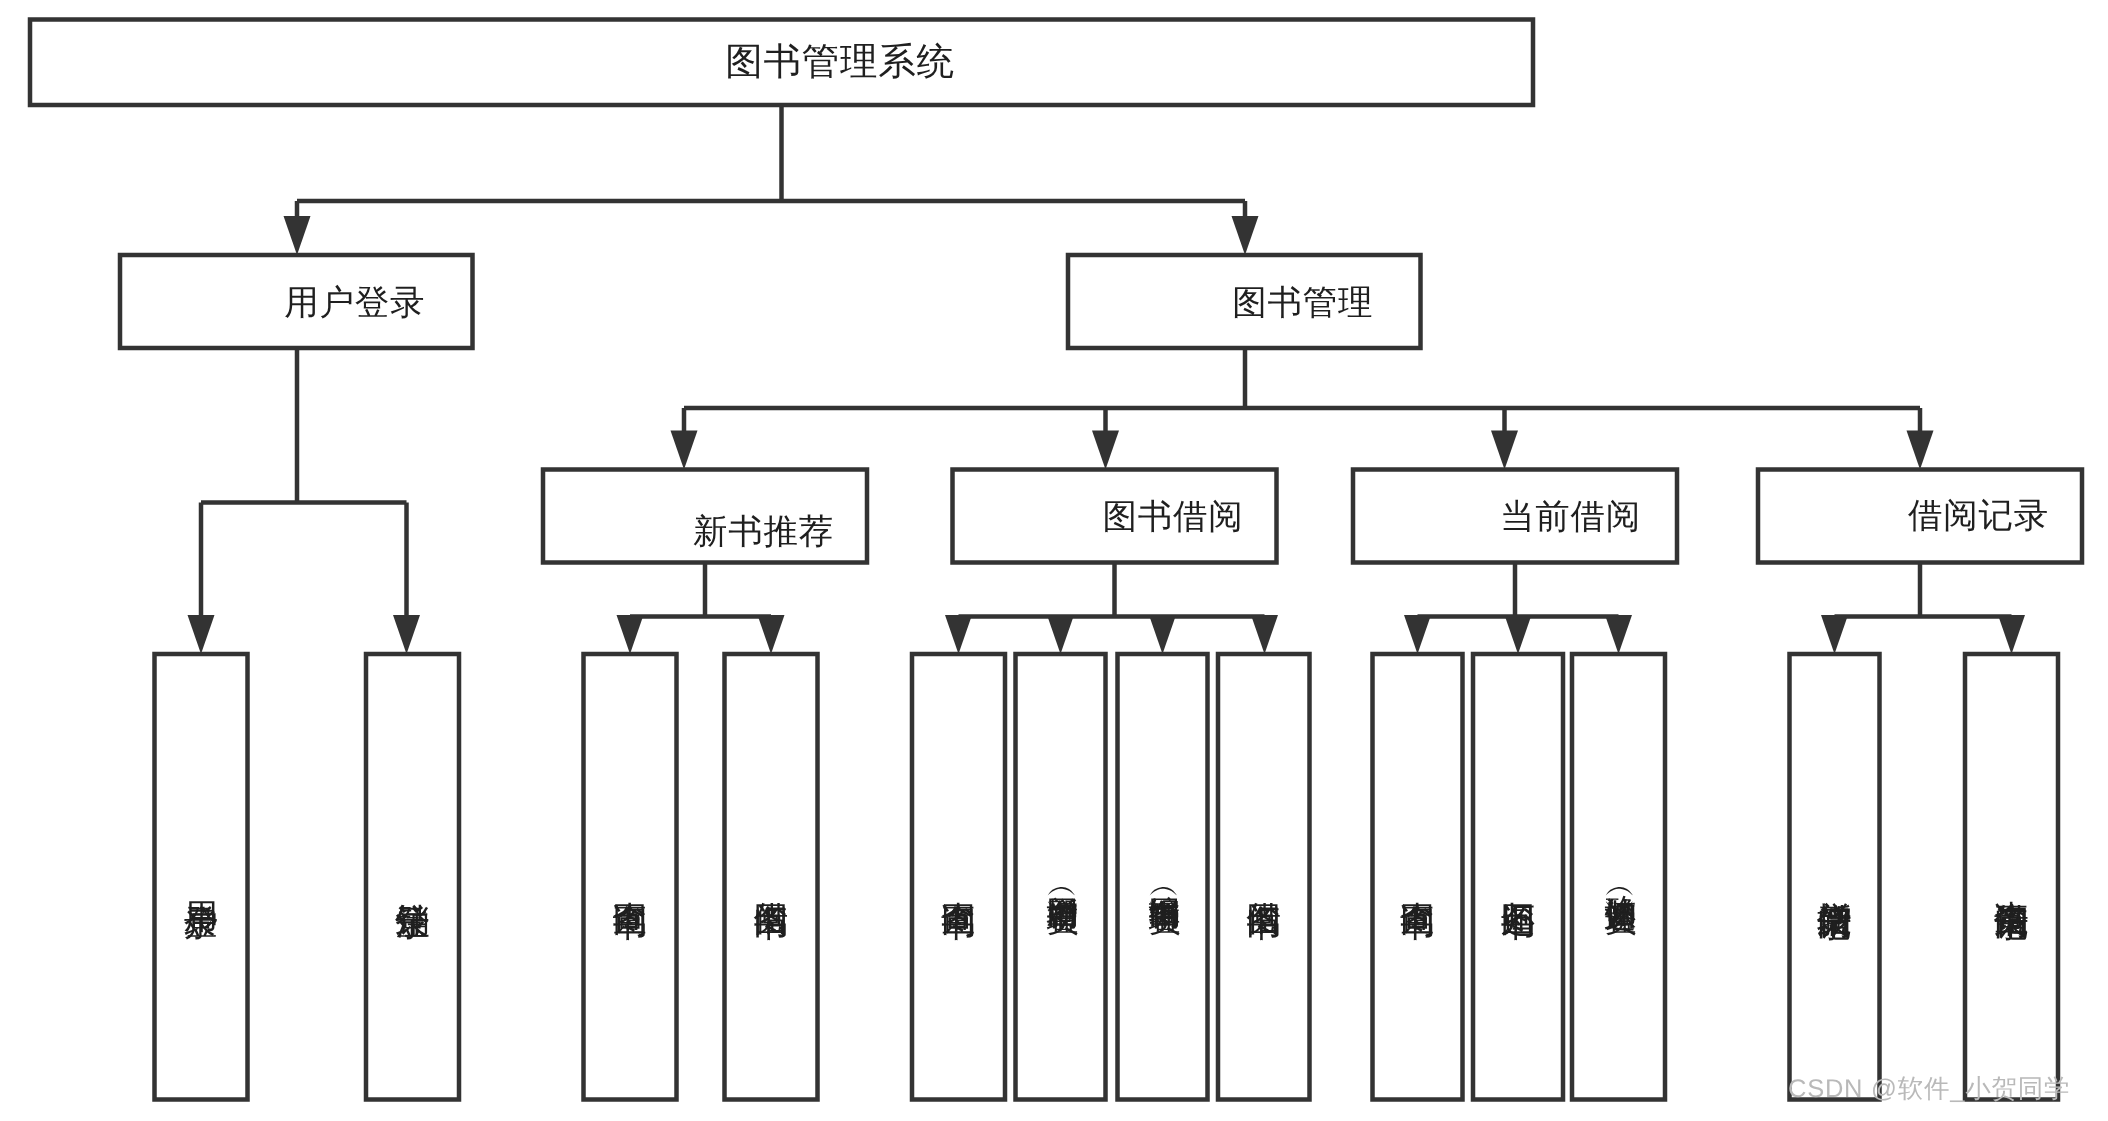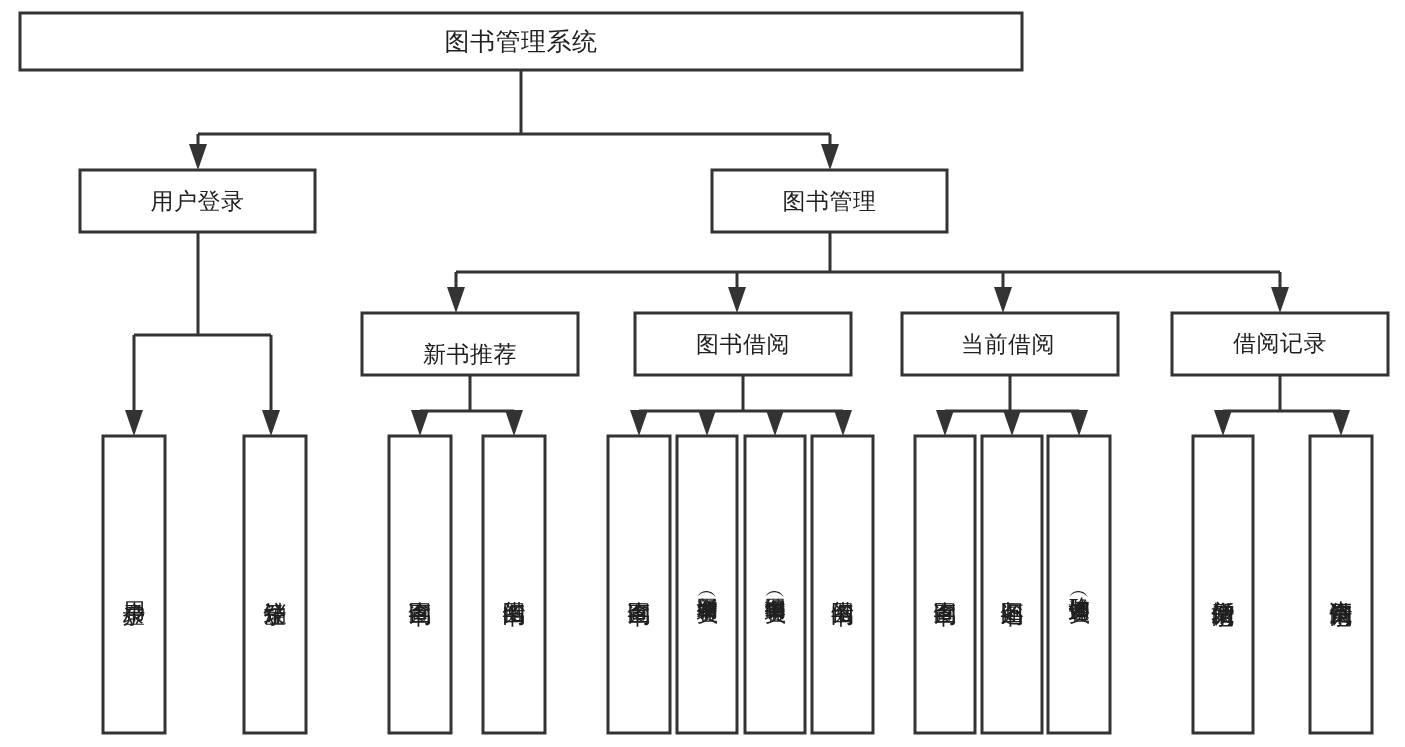--- a/index.html
+++ b/index.html
@@ -43,20 +43,21 @@
     position: absolute;
     display: flex;
     align-items: center;
     justify-content: center;
     color: #1f1f1f;
     font-size: 23px;
     line-height: 1.15;
     letter-spacing: 0.5px;
     white-space: nowrap;
     pointer-events: none;
+    padding-left: 39px;
   }
   .node-label-v {
     position: absolute;
     display: flex;
     align-items: center;
     justify-content: center;
     color: #1f1f1f;
     font-size: 23px;
     line-height: 1.08;
     letter-spacing: 1px;
@@ -173,14 +174,15 @@
       <div class="node-label-v" style="left: 677px; top: 436px; width: 60px; height: 297px; font-size: 21px;">新增图书（管理员）</div>
       <div class="node-label-v" style="left: 745px; top: 436px; width: 60px; height: 297px; font-size: 21px;">编辑图书（管理员）</div>
       <div class="node-label-v" style="left: 812px; top: 436px; width: 61px; height: 297px;">借阅图书</div>
       <div class="node-label-v" style="left: 915px; top: 436px; width: 60px; height: 297px;">查询图书</div>
       <div class="node-label-v" style="left: 982px; top: 436px; width: 60px; height: 297px;">归还图书</div>
       <div class="node-label-v" style="left: 1048px; top: 436px; width: 62px; height: 297px; font-size: 21px;">确认归还（管理员）</div>
       <div class="node-label-v" style="left: 1193px; top: 436px; width: 60px; height: 297px;">新增借阅记录</div>
       <div class="node-label-v" style="left: 1310px; top: 436px; width: 62px; height: 297px;">查询借阅记录</div>
     </div>
 
+  <div class="watermark" style="left: 1192px; top: 714px; color: rgb(185, 185, 185);">CSDN @软件_小贺同学</div>
 
 </div>
 
 </body></html>

